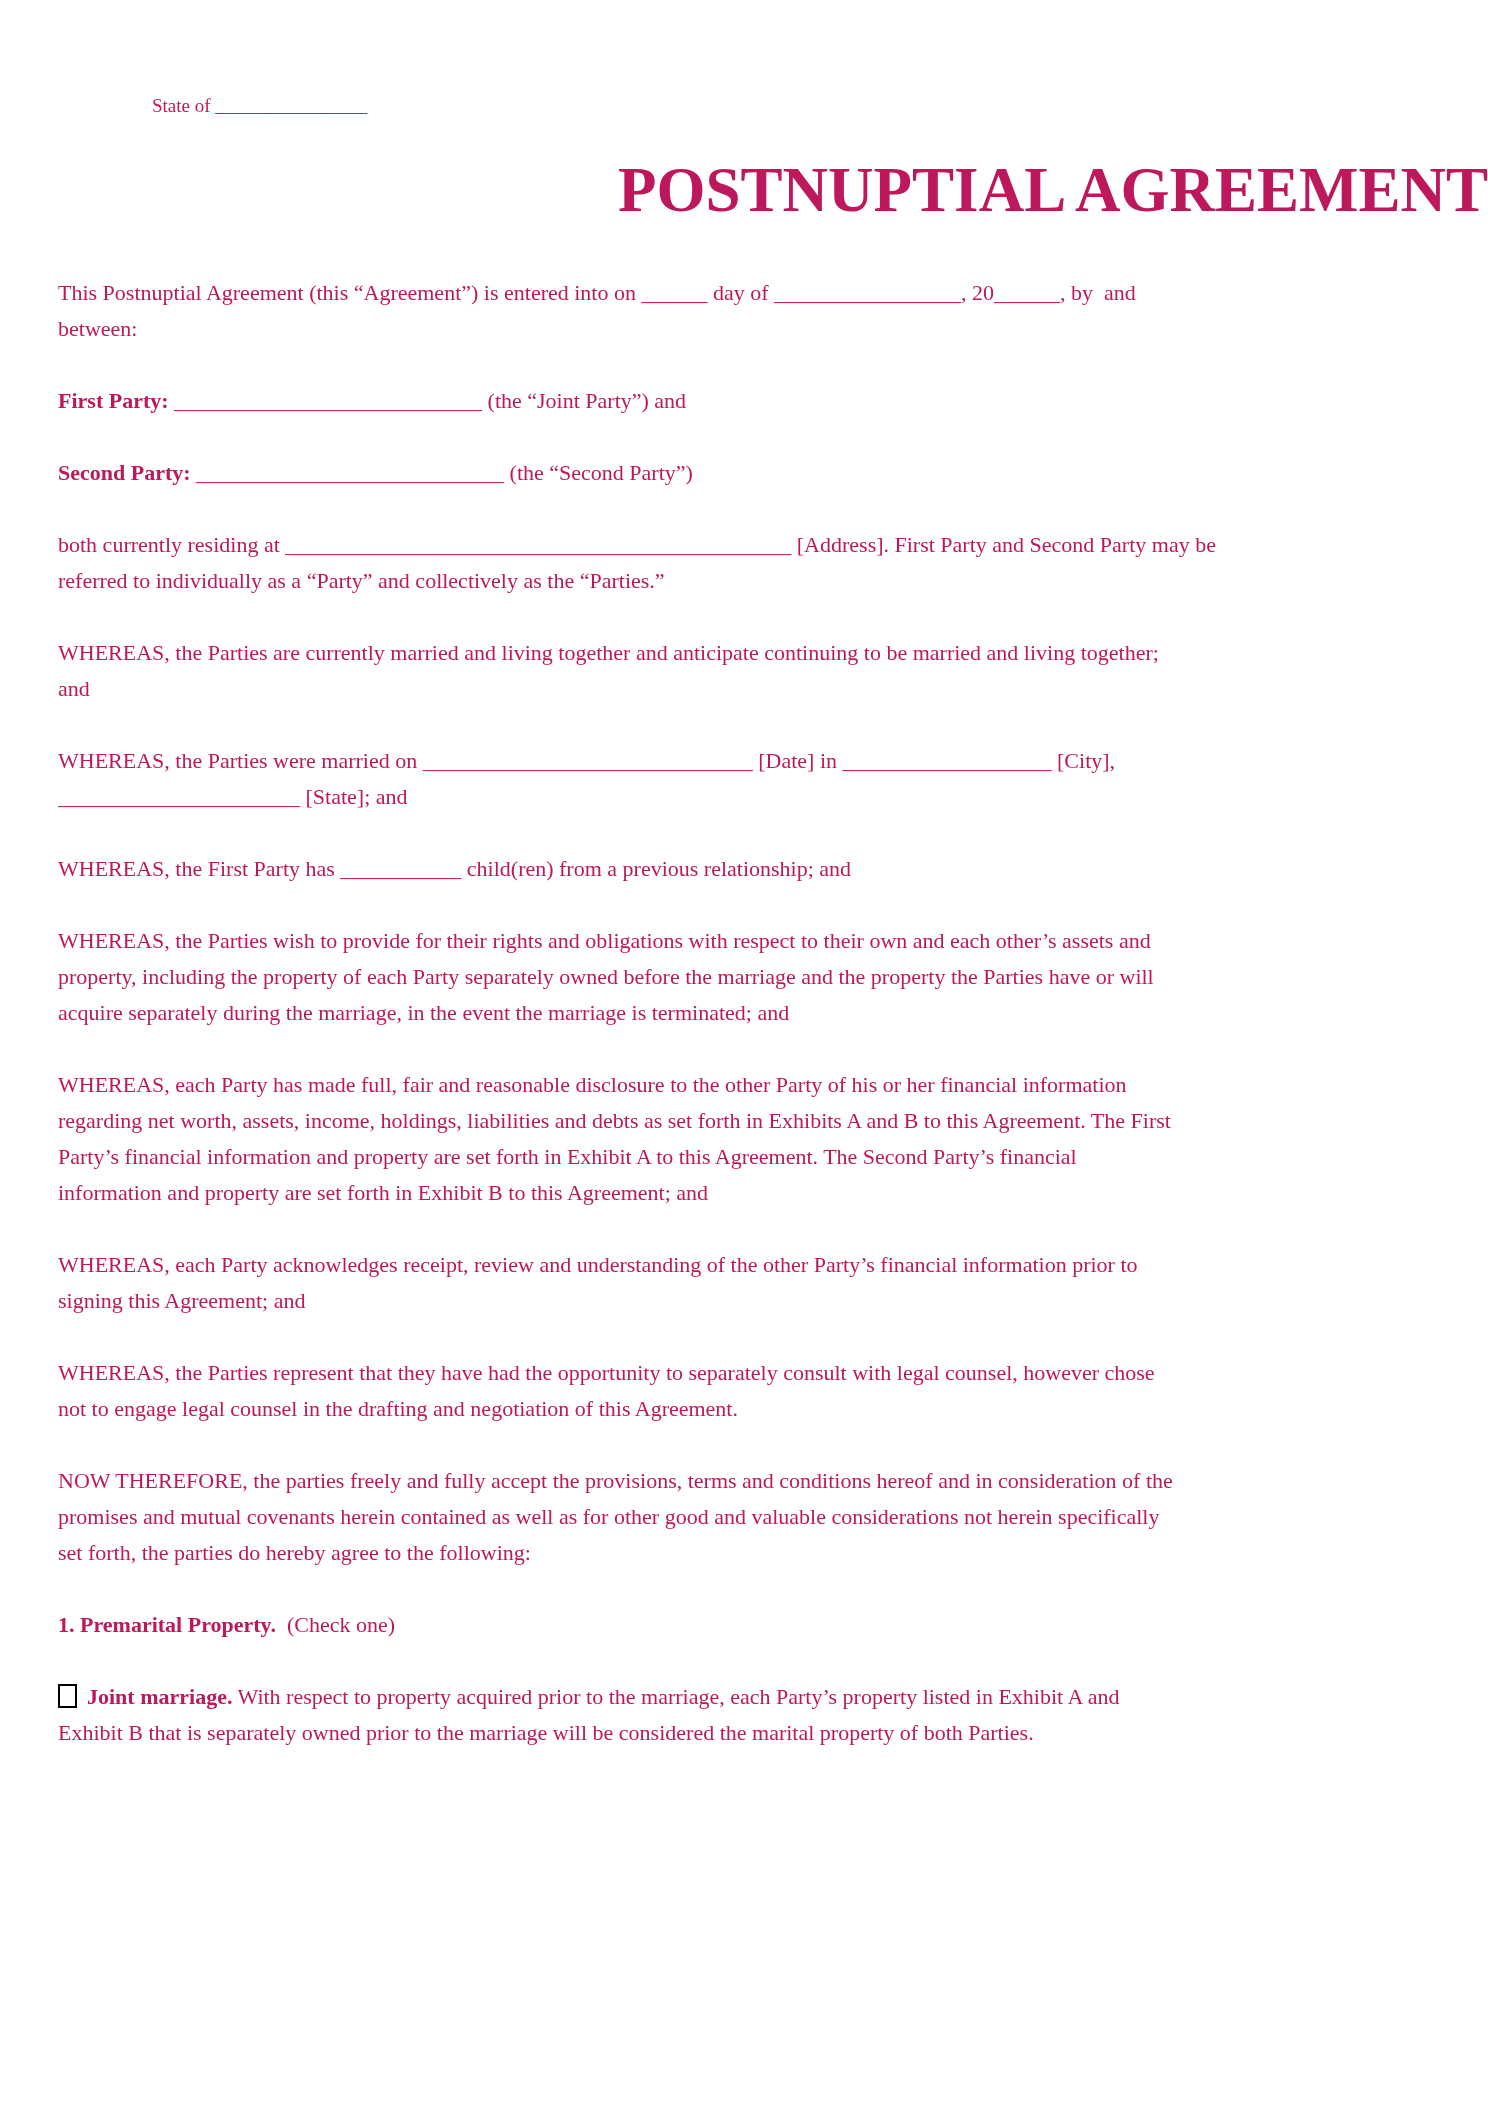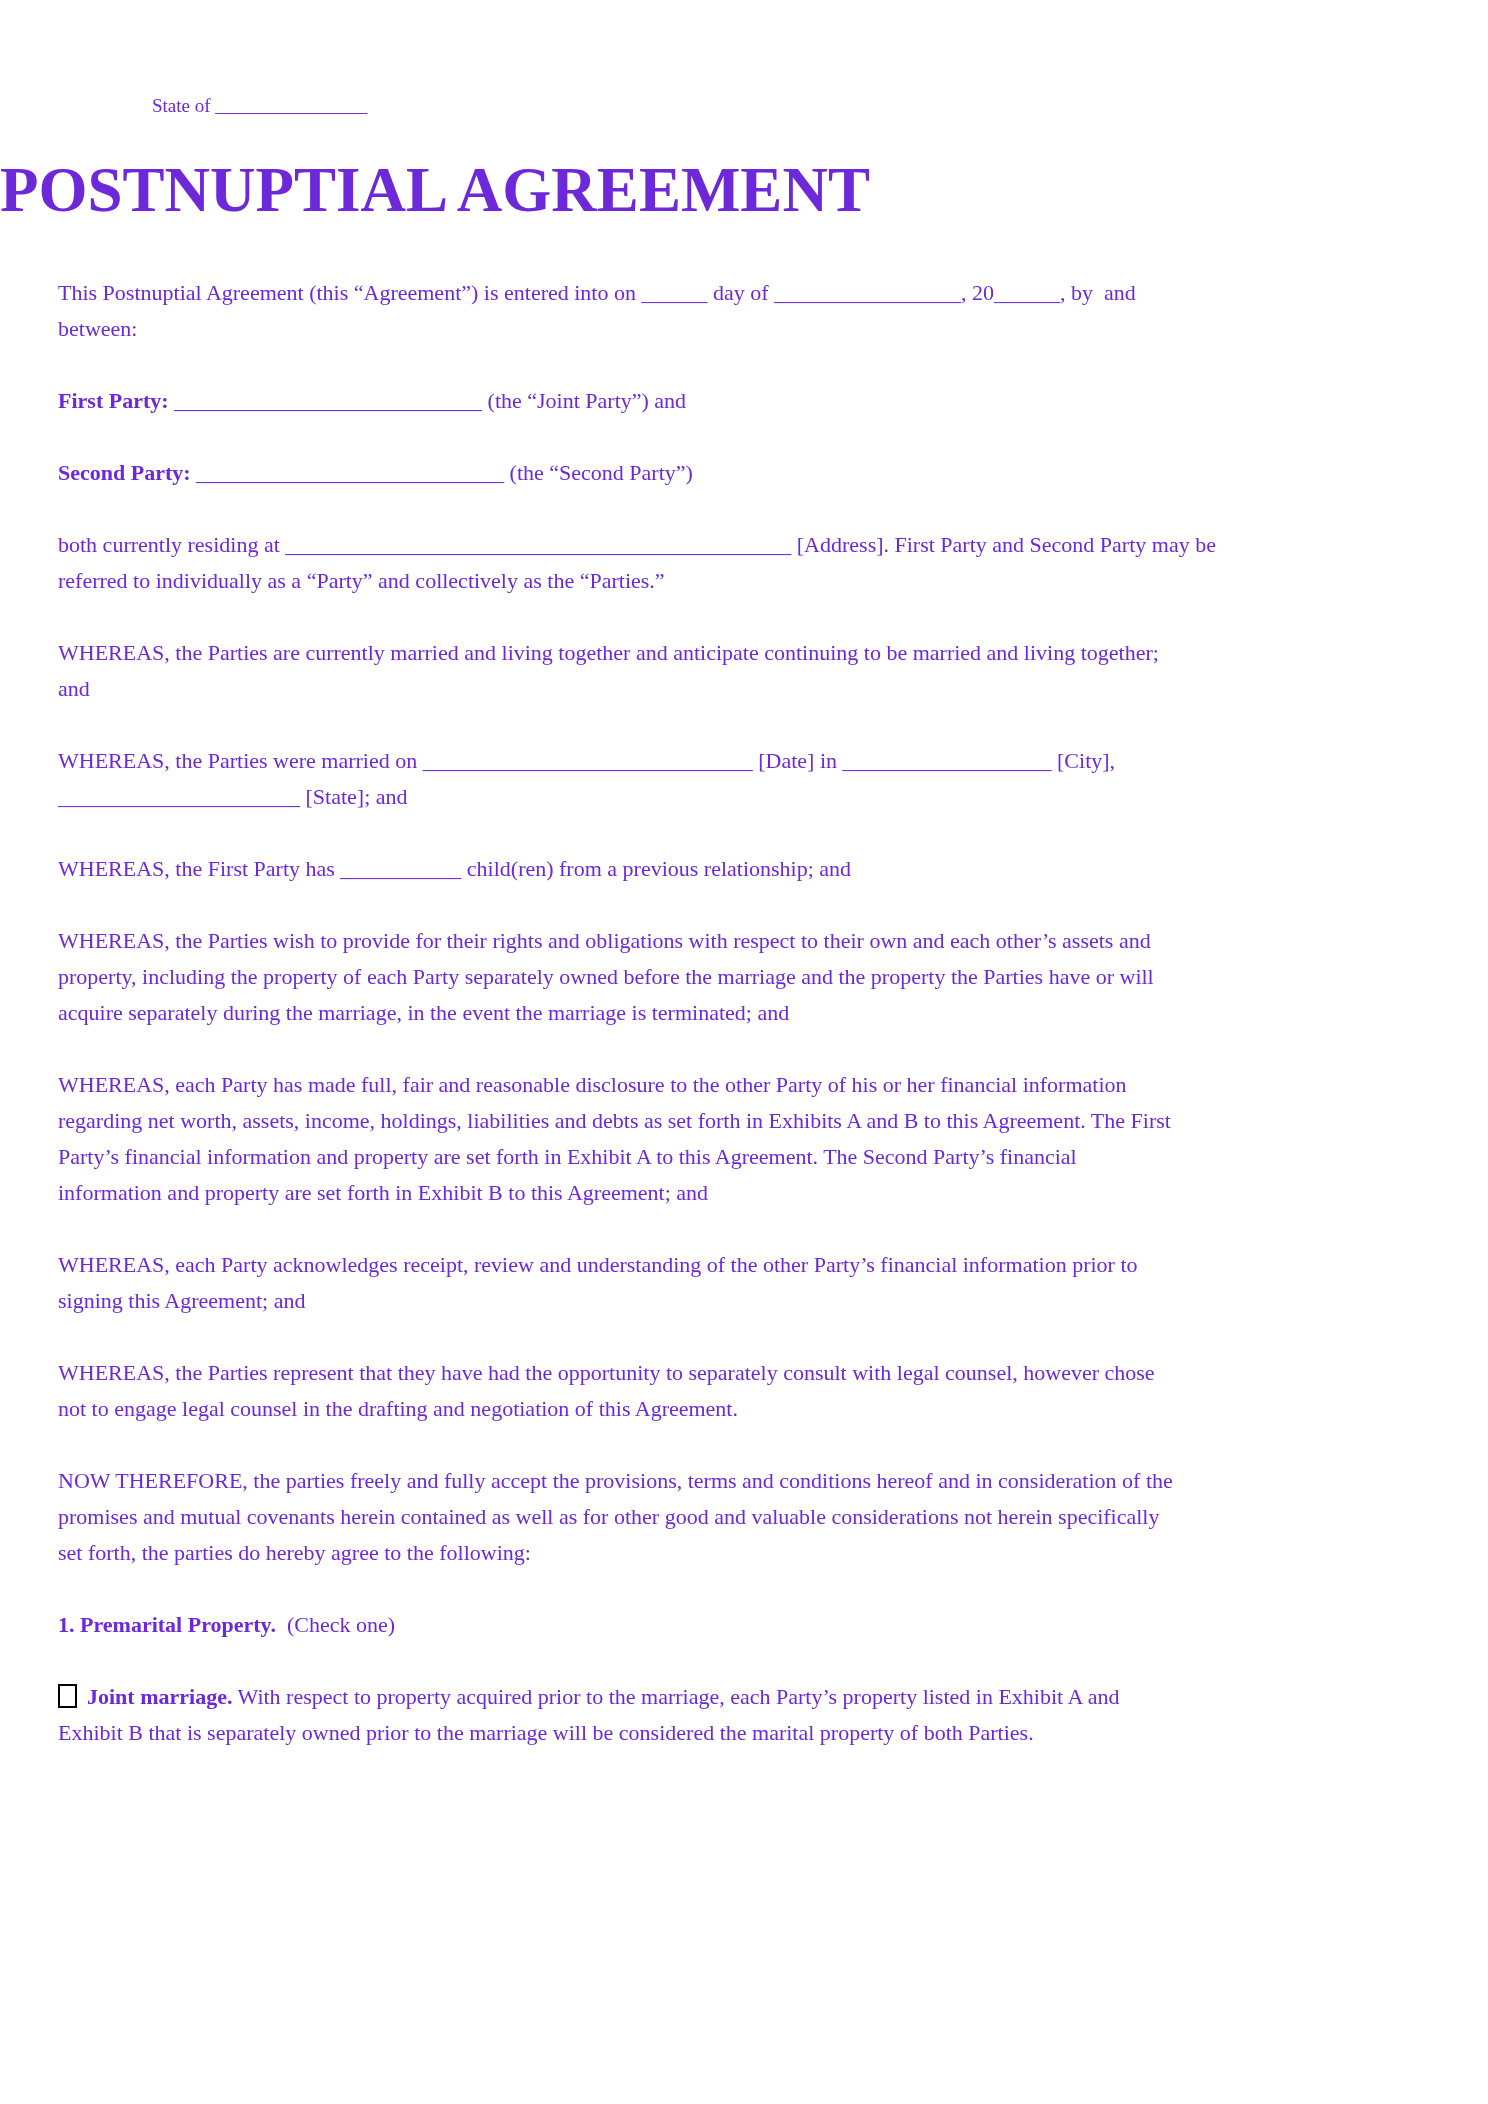--- a/index.html
+++ b/index.html
@@ -5,35 +5,35 @@
   html, body {
     margin: 0;
     padding: 0;
     background: #ffffff;
   }
   .page {
     position: relative;
     width: 1488px;
     height: 2104px;
     background: #ffffff;
-    color: #6d28d9;
+    color: #be185d;
     font-family: "Liberation Serif", "DejaVu Serif", serif;
     box-sizing: border-box;
     padding-top: 93px;
     overflow: hidden;
   }
   .state-line {
     margin: 0 0 0 152px;
     font-size: 19px;
     line-height: 26px;
     white-space: pre;
   }
   .doc-title {
     margin: 36px 0 0 0;
-    text-align: left;
+    text-align: right;
     font-size: 63px;
     line-height: 70px;
     font-weight: bold;
     letter-spacing: 0px;
   }
   .doc-body {
     margin: 50px 0 0 58px;
     width: 1360px;
     font-size: 22px;
     line-height: 36px;

